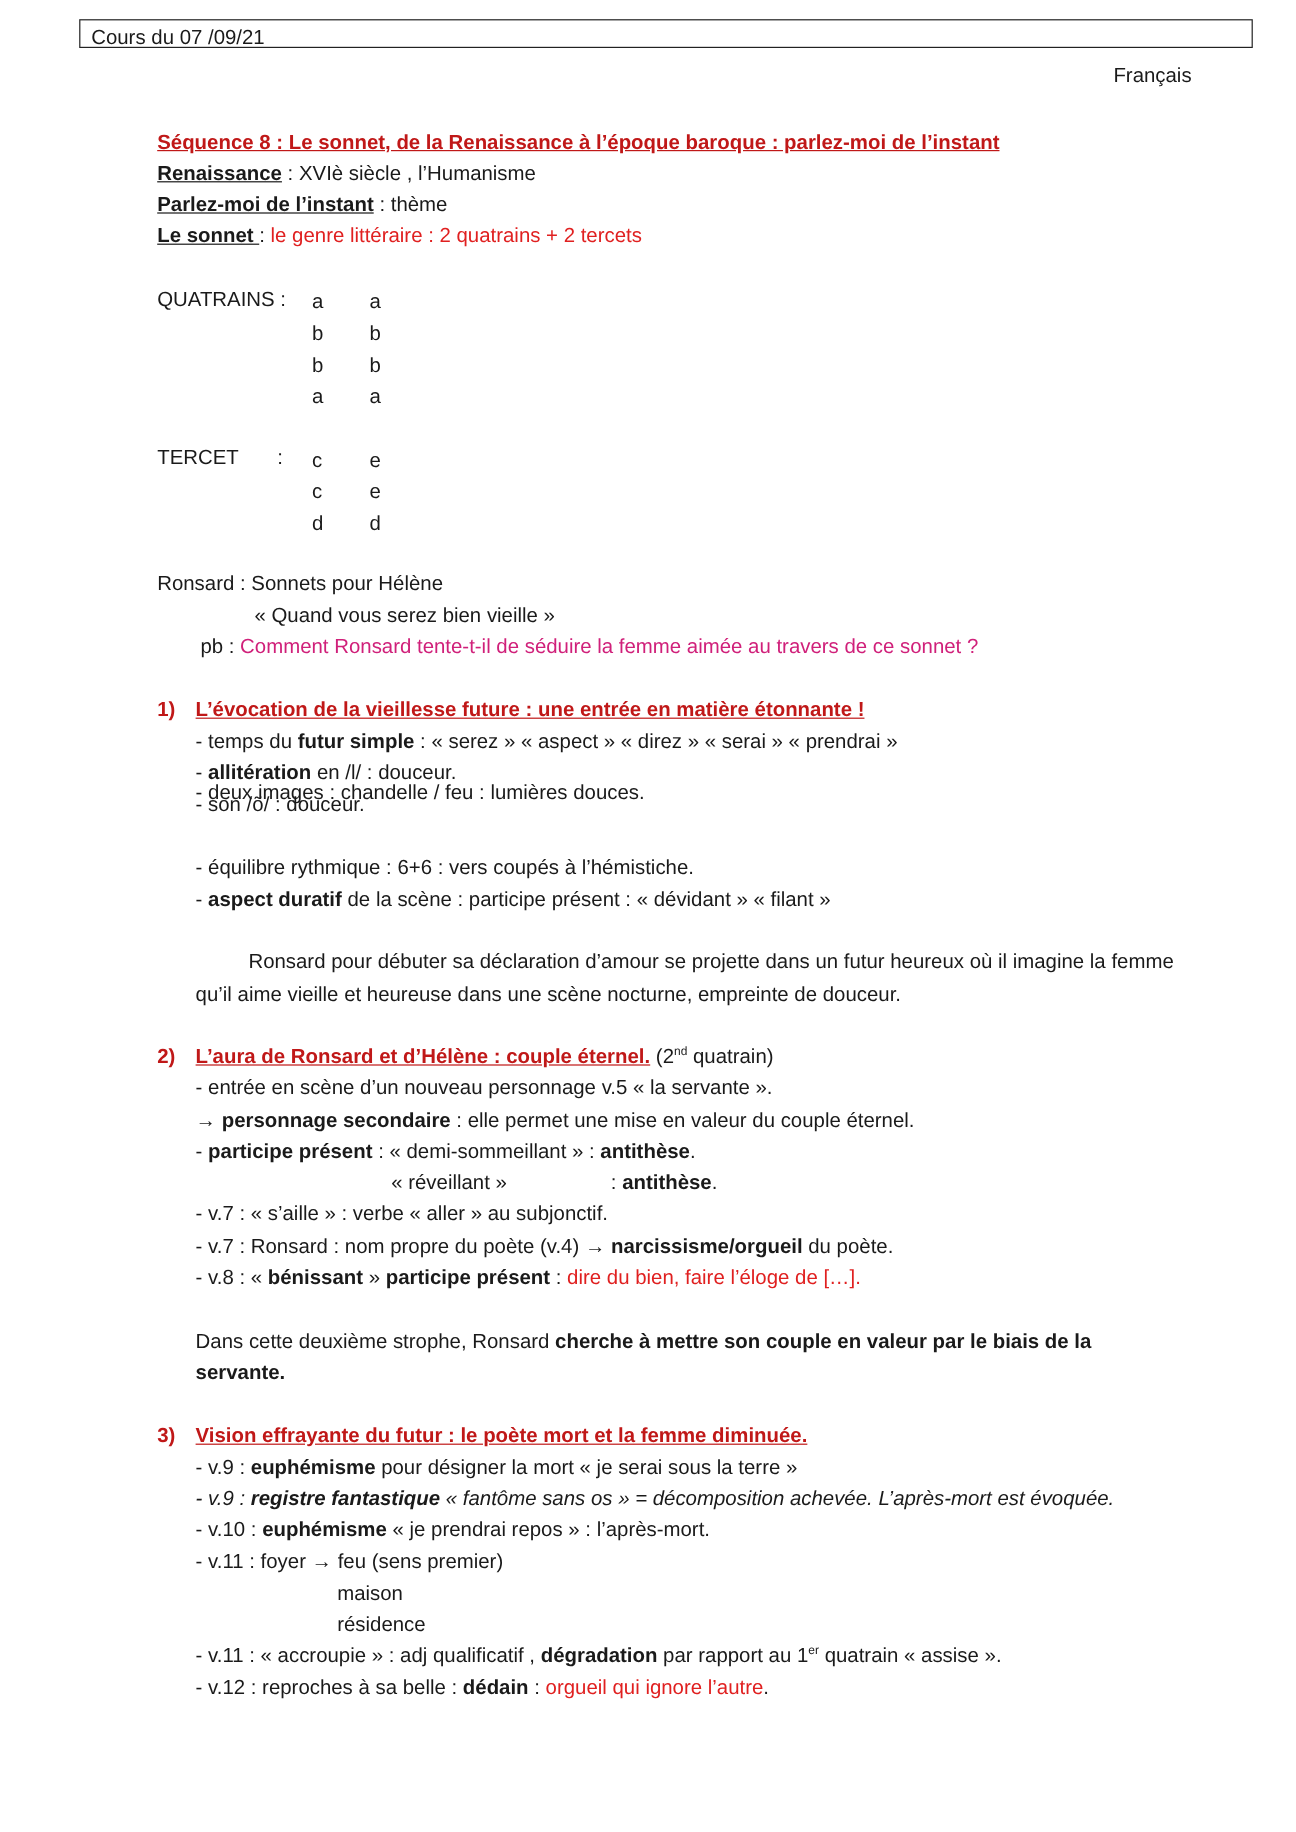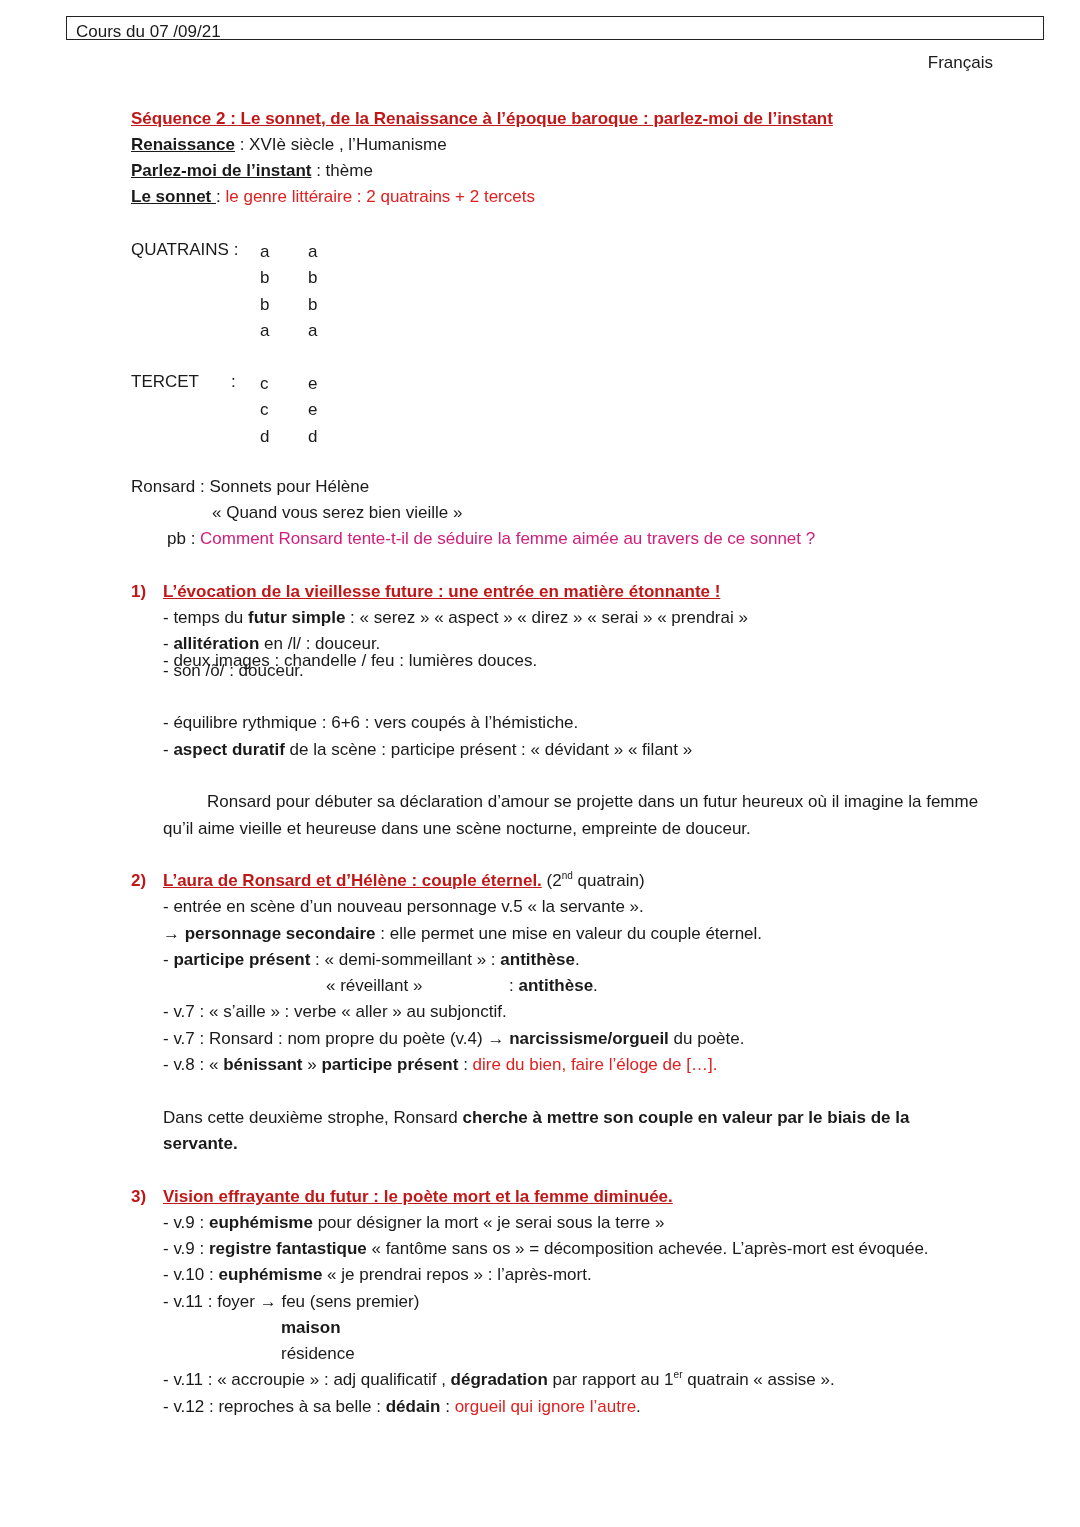--- a/index.html
+++ b/index.html
@@ -20,21 +20,21 @@
   .lt { position:absolute; }
 </style>
 </head>
 <body>
 
 <div class="hdr">
   <span class="l">Cours du 07 /09/21</span>
   <span class="r">Français</span>
 </div>
 
-<div class="line b u dred" style="left:131px;top:108px;">Séquence 2 : Le sonnet, de la Renaissance à l’époque baroque : parlez-moi de l’instant</div>
+<div class="line b u dred" style="left:131px;top:108px;">Séquence 8 : Le sonnet, de la Renaissance à l’époque baroque : parlez-moi de l’instant</div>
 <div class="line" style="left:131px;top:134px;">
   <span class="b u">Renaissance</span><span> : XVIè siècle , l’Humanisme</span>
 </div>
 <div class="line" style="left:131px;top:160px;">
   <span class="b u">Parlez-moi de l’instant</span><span> : thème</span>
 </div>
 <div class="line" style="left:131px;top:186px;">
   <span class="b u">Le sonnet </span><span>: </span><span class="red">le genre littéraire : 2 quatrains + 2 tercets</span>
 </div>
 
@@ -92,19 +92,19 @@
 <div class="line" style="left:509px;top:975px;"><span>: </span><span class="b">antithèse</span><span>.</span></div>
 <div class="line" style="left:163px;top:1001px;">- v.7 : « s’aille » : verbe « aller » au subjonctif.</div>
 <div class="line" style="left:163px;top:1028px;"><span>- v.7 : Ronsard : nom propre du poète (v.4) → </span><span class="b">narcissisme/orgueil</span><span> du poète.</span></div>
 <div class="line" style="left:163px;top:1054px;"><span>- v.8 : « </span><span class="b">bénissant</span><span> » </span><span class="b">participe présent</span><span> : </span><span class="red">dire du bien, faire l’éloge de […].</span></div>
 <div class="line" style="left:163px;top:1107px;"><span>Dans cette deuxième strophe, Ronsard </span><span class="b">cherche à mettre son couple en valeur par le biais de la</span></div>
 <div class="line b" style="left:163px;top:1133px;">servante.</div>
 
 <div class="line num" style="left:131px;top:1186px;">3)</div>
 <div class="line b u dred" style="left:163px;top:1186px;">Vision effrayante du futur : le poète mort et la femme diminuée.</div>
 <div class="line" style="left:163px;top:1212px;"><span>- v.9 : </span><span class="b">euphémisme</span><span> pour désigner la mort « je serai sous la terre »</span></div>
-<div class="line" style="left:163px;top:1238px;"><span>- v.9 : </span><span class="b">registre fantastique</span><span> « fantôme sans os » = décomposition achevée. L’après-mort est évoquée.</span></div>
+<div class="line" style="left:163px;top:1238px;font-style:italic;"><span>- v.9 : </span><span class="b">registre fantastique</span><span> « fantôme sans os » = décomposition achevée. L’après-mort est évoquée.</span></div>
 <div class="line" style="left:163px;top:1264px;"><span>- v.10 : </span><span class="b">euphémisme</span><span> « je prendrai repos » : l’après-mort.</span></div>
 <div class="line" style="left:163px;top:1291px;">- v.11 : foyer → feu (sens premier)</div>
-<div class="line" style="left:281px;top:1317px;font-weight:bold;">maison</div>
+<div class="line" style="left:281px;top:1317px;">maison</div>
 <div class="line" style="left:281px;top:1343px;">résidence</div>
 <div class="line" style="left:163px;top:1369px;"><span>- v.11 : « accroupie » : adj qualificatif , </span><span class="b">dégradation</span><span> par rapport au 1</span><span class="sup">er</span><span> quatrain « assise ».</span></div>
 <div class="line" style="left:163px;top:1396px;"><span>- v.12 : reproches à sa belle : </span><span class="b">dédain</span><span> : </span><span class="red">orgueil qui ignore l’autre</span><span>.</span></div>
 
 </body></html>

